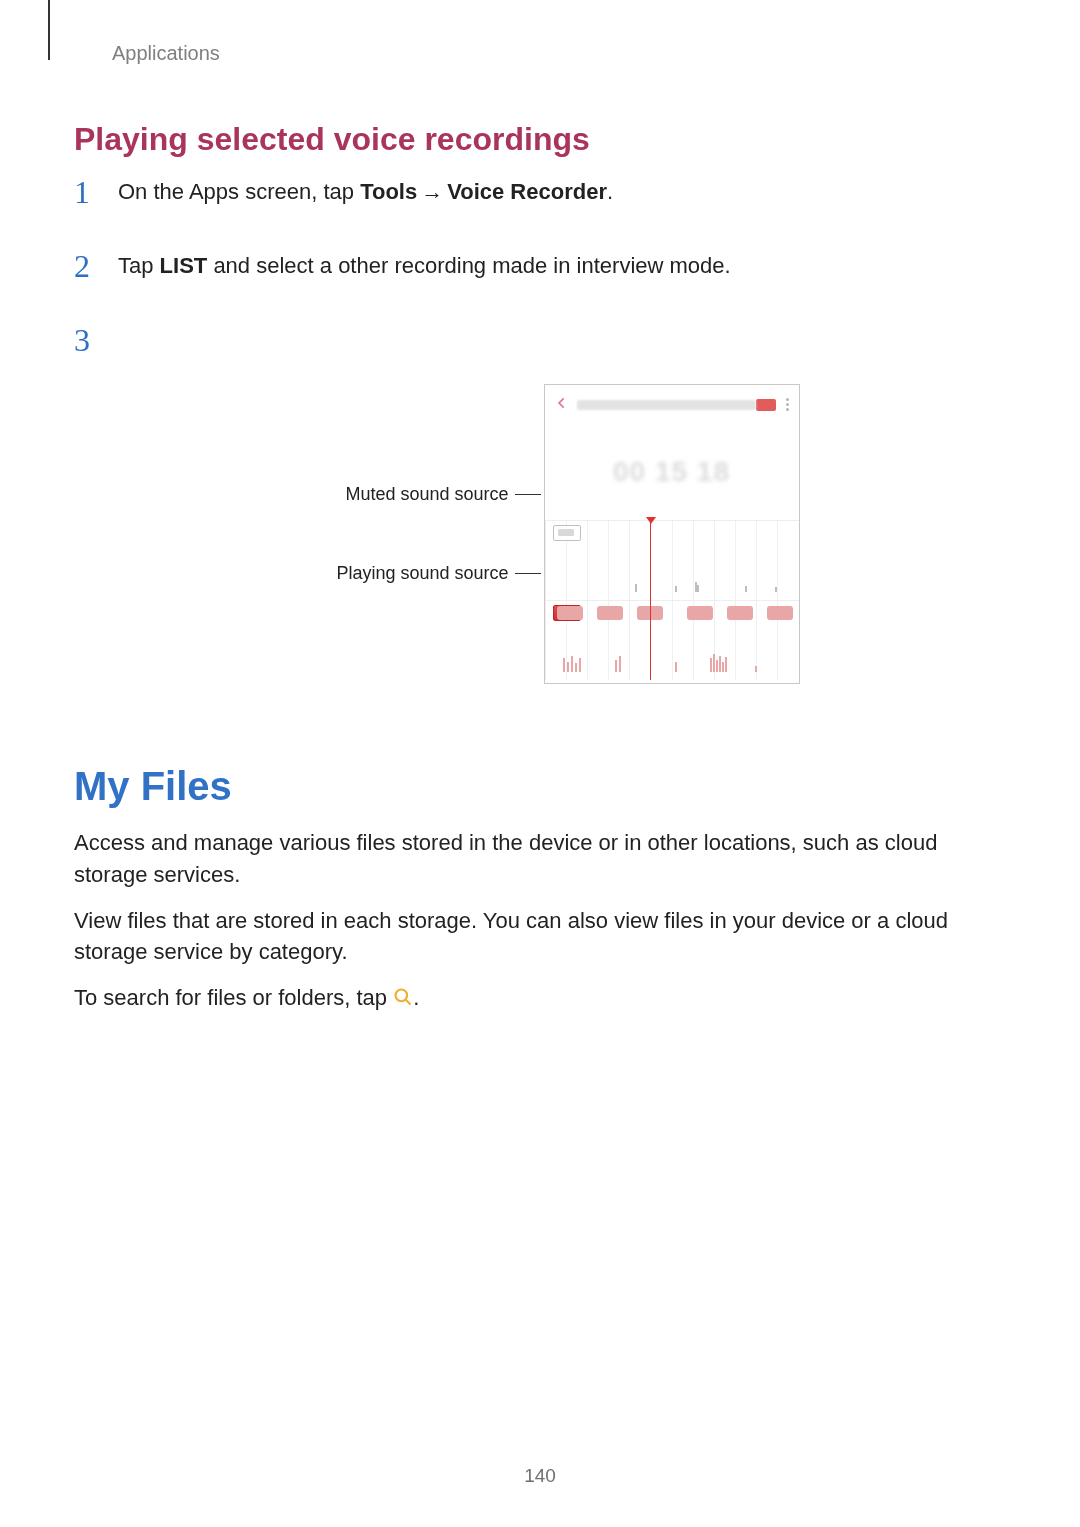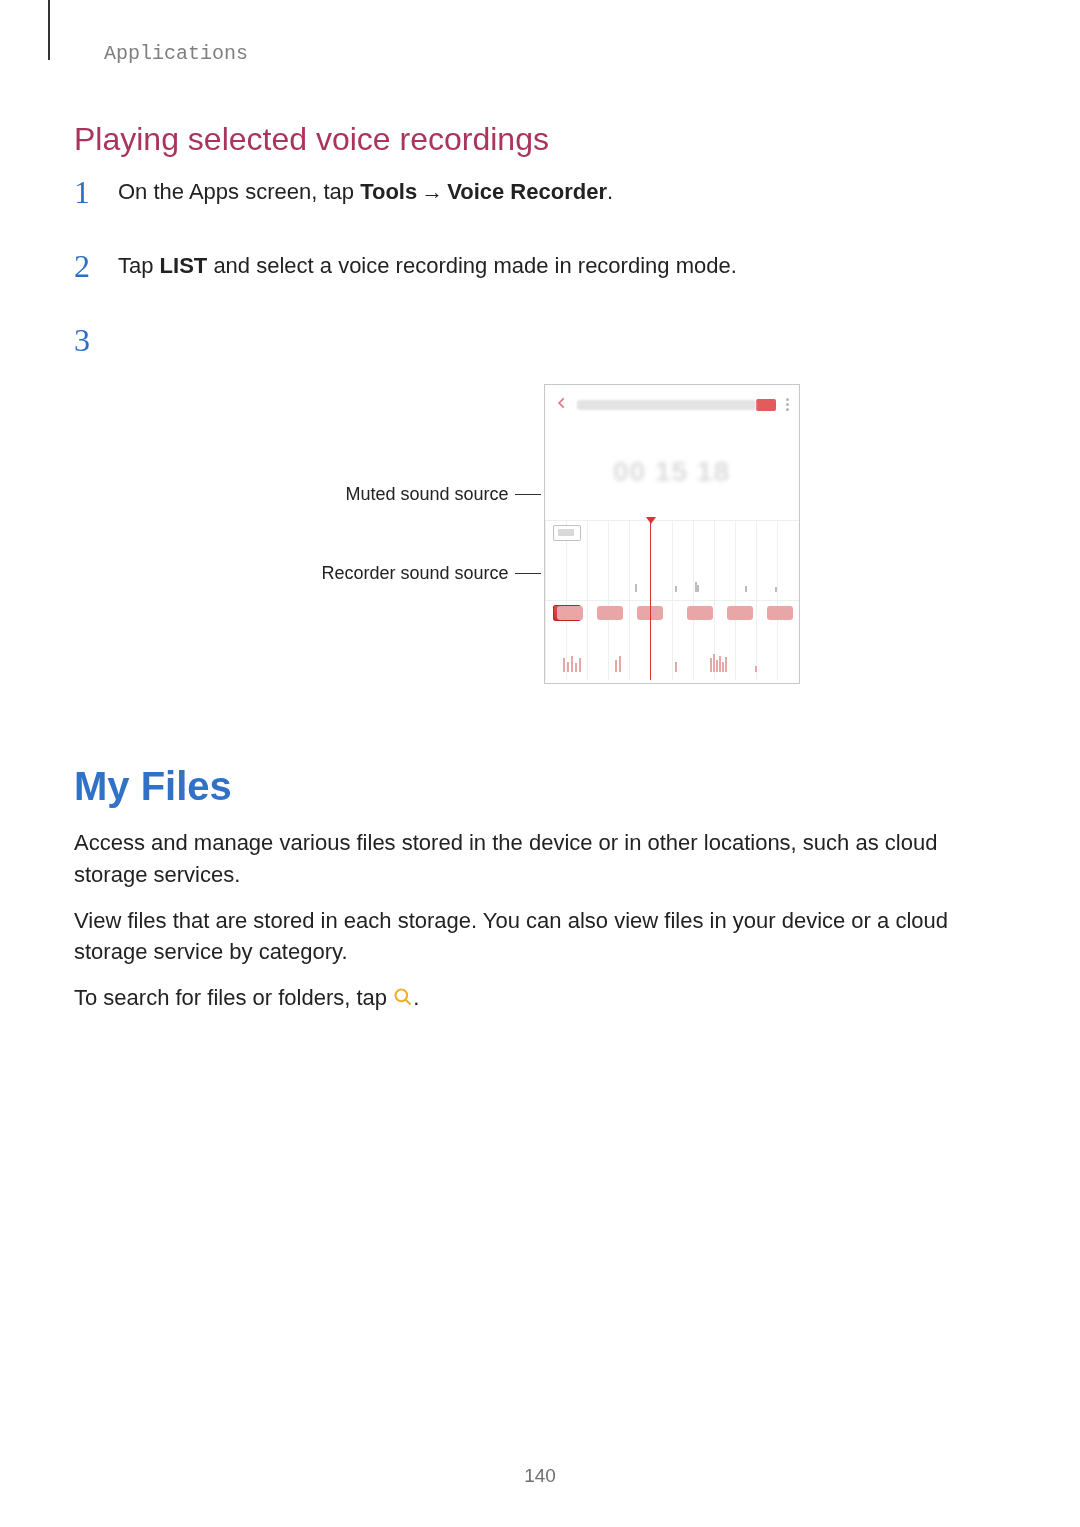--- a/index.html
+++ b/index.html
@@ -1,20 +1,20 @@
 <!DOCTYPE html>
 <html><head>
 <meta charset="utf-8">
 <style>
   * { box-sizing: border-box; margin: 0; padding: 0; }
   html, body { width: 1080px; height: 1527px; background: #fff; font-family: "Segoe UI", "Helvetica Neue", Arial, sans-serif; color: #222; }
   .page { position: relative; width: 1080px; height: 1527px; padding: 18px 74px 0 74px; }
   .side-rule { position: absolute; left: 48px; top: 0; width: 2px; height: 60px; background: #333; }
-  .breadcrumb { font-size: 20px; color: #7f7f7f; margin-left: 30px; margin-top: 24px; margin-bottom: 56px; font-family: Liberation Mono, monospace; }
-  .h2 { font-size: 32px; font-weight: 400; color: #a9355b; margin-bottom: 18px; }
+  .breadcrumb { font-size: 20px; color: #7f7f7f; margin-left: 38px; margin-top: 24px; margin-bottom: 56px; }
+  .h2 { font-size: 32px; font-weight: 700; color: #a9355b; margin-bottom: 18px; }
   .h1 { font-size: 40px; font-weight: 700; color: #3172c6; margin-top: 80px; margin-bottom: 18px; }
   .body-text { font-size: 22px; line-height: 1.45; color: #222; margin-bottom: 14px; }
   .steps { margin-top: 18px; }
   .step { display: flex; gap: 18px; margin-bottom: 26px; }
   .step-num { font-size: 32px; font-weight: 400; color: #2e6fc2; line-height: 1; min-width: 26px; font-family: Georgia, 'Times New Roman', serif; }
   .step-body { font-size: 22px; line-height: 1.45; color: #222; flex: 1; }
   .step-body p { margin-bottom: 16px; }
   b { font-weight: 700; }
   .arrow { padding: 0 4px; }
   .inline-icon { display: inline-block; vertical-align: middle; width: 38px; height: 22px; border-radius: 2px; margin: 0 4px; position: relative; top: -2px; }
@@ -72,40 +72,40 @@
         <p>
           <span>On the Apps screen, tap </span><b>Tools</b><span class="arrow">→</span><b>Voice Recorder</b><span>.</span>
         </p>
       </div>
     </div>
 
     <div class="step">
       <div class="step-num">2</div>
       <div class="step-body">
         <p>
-          <span>Tap </span><b>LIST</b><span> and select a voice recording made in recording mode.</span>
+          <span>Tap </span><b>LIST</b><span> and select a other recording made in interview mode.</span>
         </p>
       </div>
     </div>
 
     <div class="step">
       <div class="step-num">3</div>
       <div class="step-body">
       </div>
     </div>
   </div>
 
   <div class="figure-row">
     <div class="callouts">
       <div class="callout muted">
         <span>Muted sound source</span>
         <span class="co-line"></span>
       </div>
       <div class="callout">
-        <span>Recorder sound source</span>
+        <span>Playing sound source</span>
         <span class="co-line"></span>
       </div>
     </div>
 
     <div class="phone">
       <div class="phone-top">
         <span class="ph-back">
           <svg viewBox="0 0 24 24">
               <path d="M15 4 L7 12 L15 20" fill="none" stroke="#e07a8f" stroke-width="3"></path>
             </svg>

